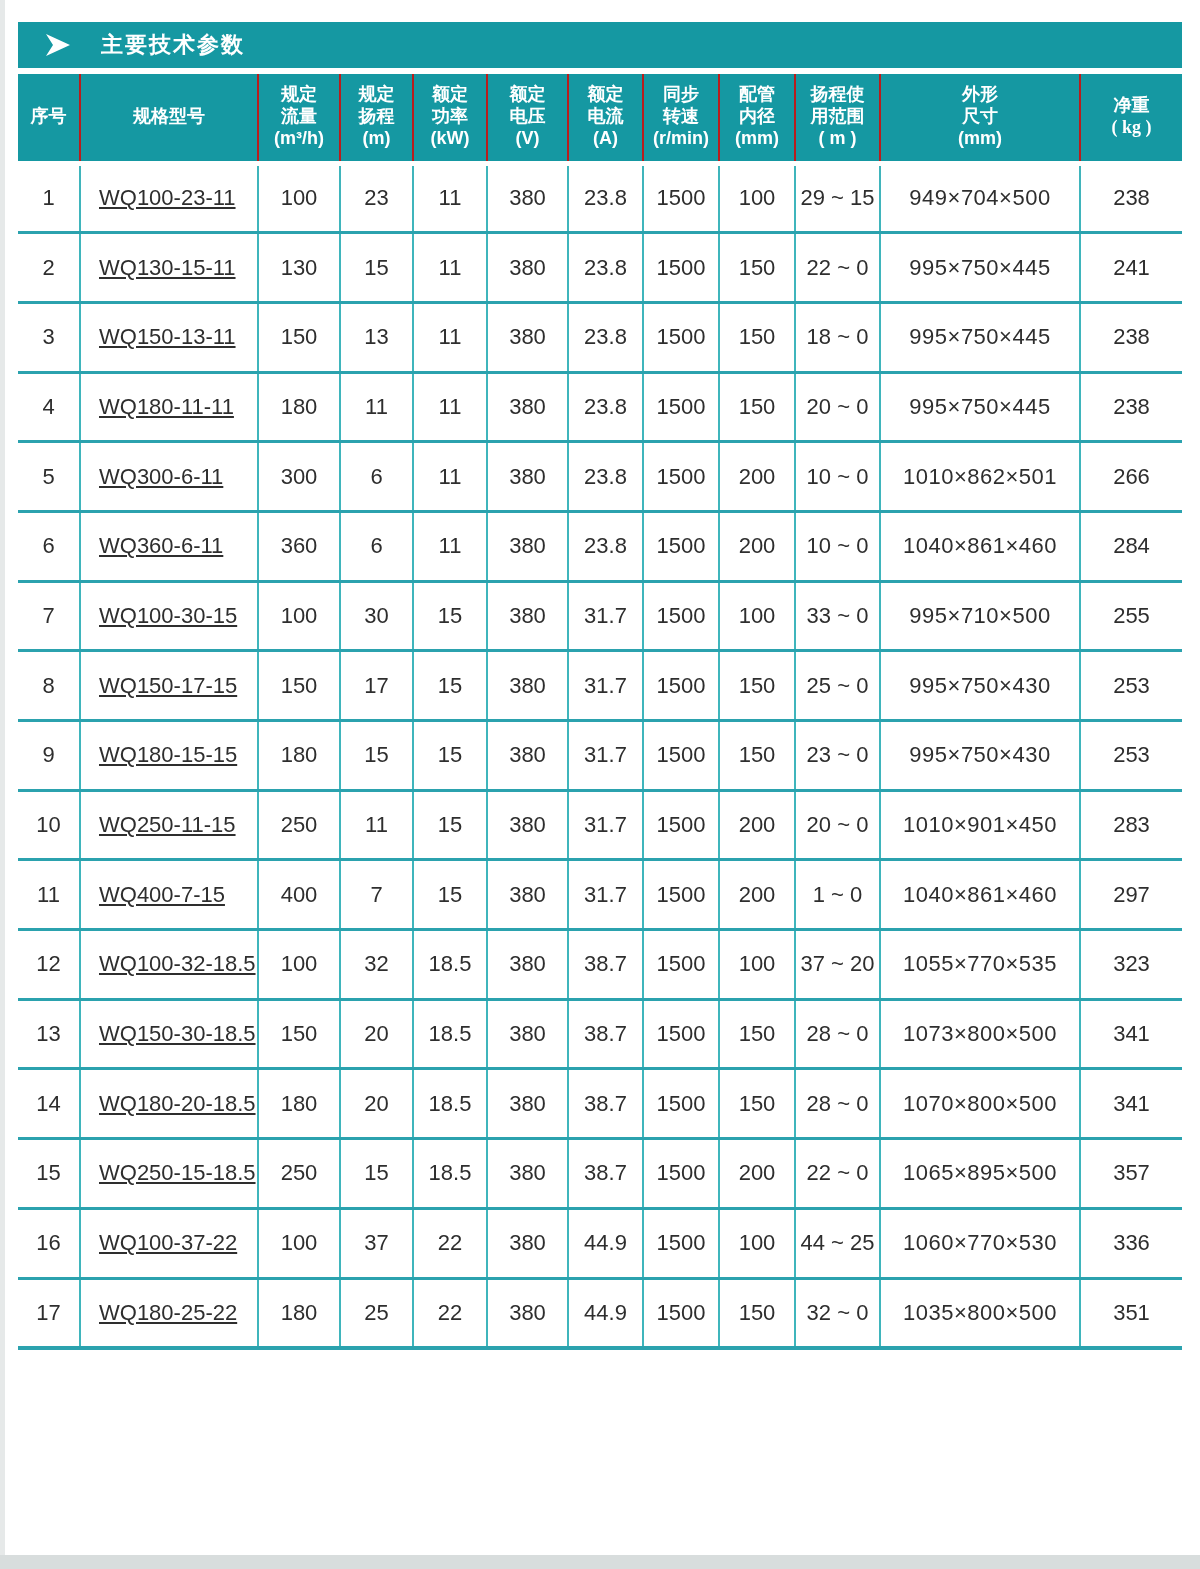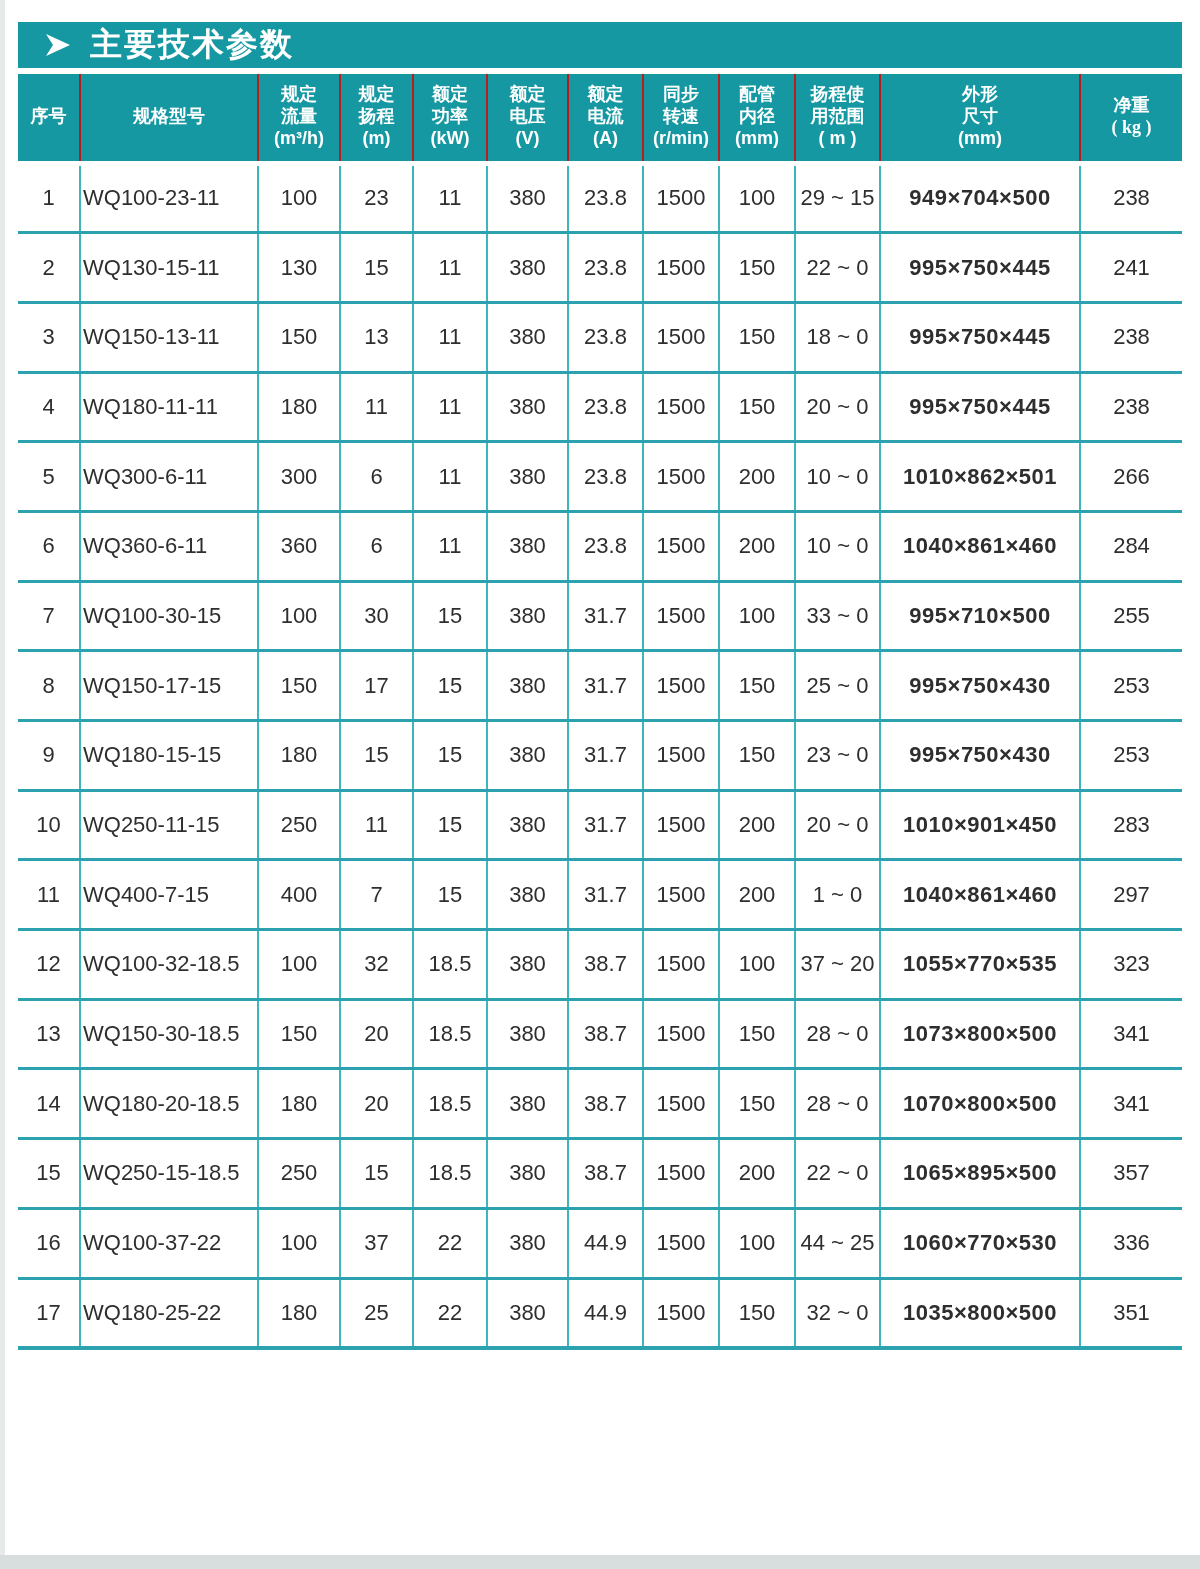--- a/index.html
+++ b/index.html
@@ -19,41 +19,41 @@
   }
   .edge-left{position:absolute;left:0;top:0;width:5px;height:100%;background:var(--page-edge);}
   .edge-bottom{position:absolute;left:0;bottom:0;width:100%;height:14px;background:var(--bottom-edge);}
   .content{position:absolute;left:18px;top:22px;width:1164px;}
 
   .title-bar{
     height:46px;background:var(--accent);display:flex;align-items:center;
     padding-left:28px;margin-bottom:6px;
   }
   .arrow-icon{width:24px;height:22px;margin-right:20px;flex:0 0 auto;}
-  .title-text{color:#ffffff;font-size:32px;font-weight:bold;letter-spacing:2px;}
+  .title-text{color:#ffffff;font-size:22px;font-weight:bold;letter-spacing:2px;margin-left:11px;}
 
   table.spec{border-collapse:collapse;table-layout:fixed;width:1164px;}
   thead th{
     background:var(--accent);color:#ffffff;font-size:18px;font-weight:bold;
     height:89px;vertical-align:middle;text-align:center;padding:0;
     border-right:2px solid #b91c1c;border-bottom:5px solid #ffffff;line-height:1.22;
   }
   thead th:last-child{border-right:none;font-family:Liberation Serif, serif;}
   thead th .hl{display:block;}
   tbody td{
     height:69.7px;background:#ffffff;color:var(--text);
     font-size:22px;text-align:center;vertical-align:middle;padding:0;
     border-right:2px solid var(--grid-v);
     border-bottom:3px solid var(--grid-h);
     white-space:nowrap;
   }
   tbody td:last-child{border-right:none;}
   tbody tr:last-child td{border-bottom:4px solid var(--grid-h);}
-  tbody td.left{text-align:left;padding-left:2px;}
-  tbody td.c-dims{letter-spacing:0.5px;font-weight:bold;}
+  tbody td.left{text-align:left;padding-left:18px;text-decoration:underline;}
+  tbody td.c-dims{letter-spacing:0.5px;}
 </style>
 </head>
 <body>
 
 <div class="edge-left"></div>
 <div class="edge-bottom"></div>
 
 <div class="content">
 
   <div class="title-bar">

